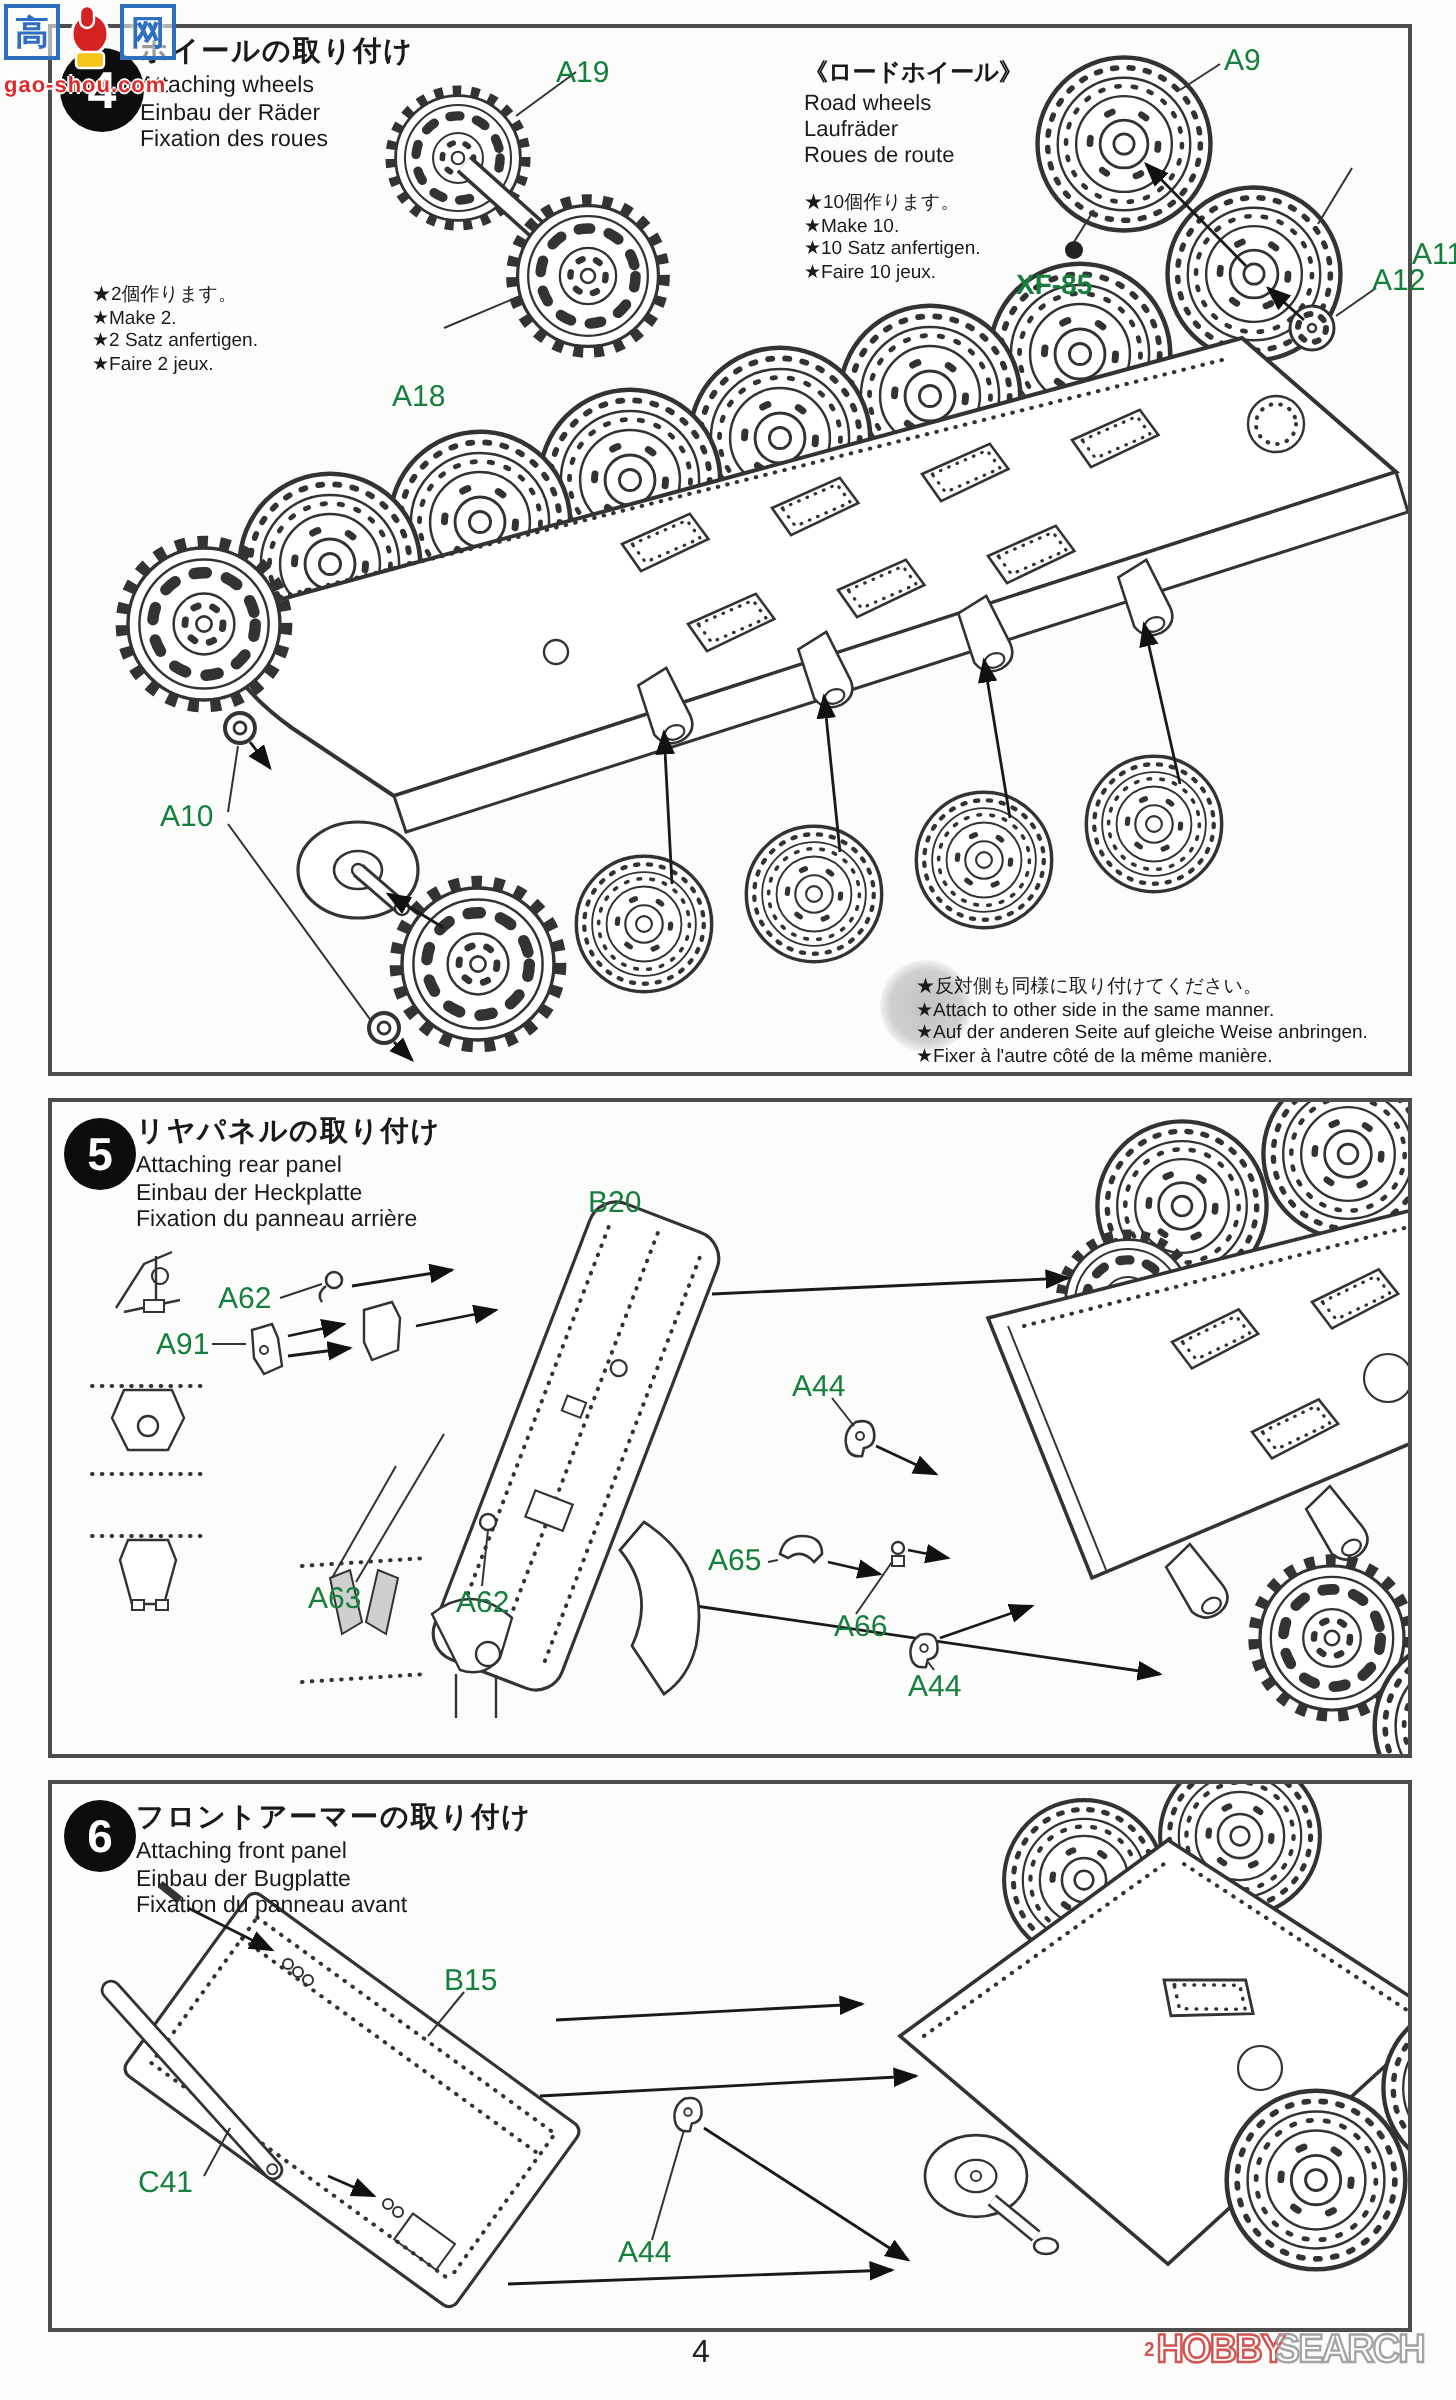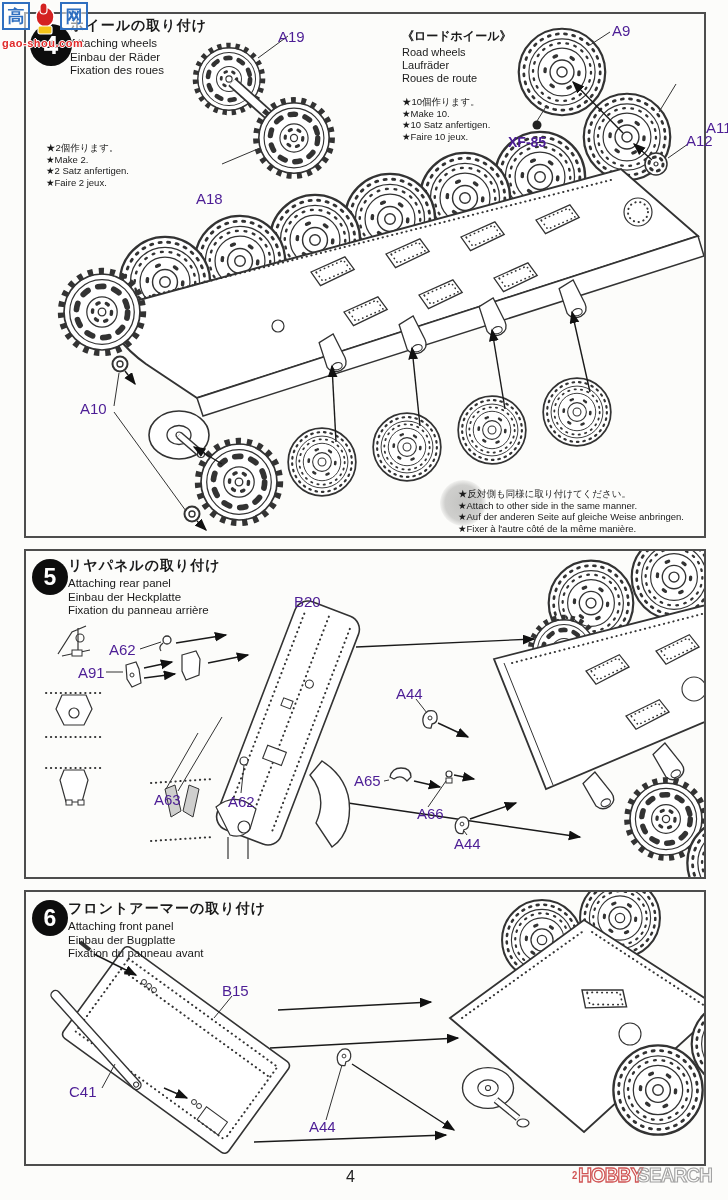--- a/index.html
+++ b/index.html
@@ -9,21 +9,21 @@
   .badge{position:absolute;background:#0d0d0d;color:#fff;border-radius:50%;
          display:flex;align-items:center;justify-content:center;font-weight:bold;}
   .hdr{position:absolute;}
   .hdr .jp{font-size:14px;font-weight:bold;letter-spacing:1px;margin-bottom:2px;}
   .hdr .ln{font-size:11.5px;line-height:13.5px;}
   .sub{position:absolute;}
   .sub .jp{font-size:12px;font-weight:bold;margin-bottom:1px;}
   .sub .ln{font-size:11px;line-height:13px;}
   .stars{position:absolute;}
   .stars .ln{font-size:9.5px;line-height:11.5px;}
-  .plabel{position:absolute;font-size:15px;font-weight:normal;color:#4c1d95;}
+  .plabel{position:absolute;font-size:15px;font-weight:normal;color:#15803d;}
   .plabel.small{font-size:14px;font-weight:bold;}
   .note{position:absolute;}
   .note .ln{font-size:9.5px;line-height:11.5px;}
   .gray-blob{position:absolute;border-radius:50%;
              background:radial-gradient(circle,#c3c3c1 0%,#cfcfcd 55%,rgba(255,255,255,0) 75%);}
   svg{position:absolute;left:0;top:0;}
   .arr{stroke:#1a1a1a;stroke-width:1.4;fill:none;marker-end:url(#ah);}
   .ldr{stroke:#333;stroke-width:1;fill:none;}
   .riv{stroke:#333;stroke-width:2;stroke-dasharray:0.3 4.6;stroke-linecap:round;fill:none;}
   .footer-num{position:absolute;font-size:16px;color:#222;}

